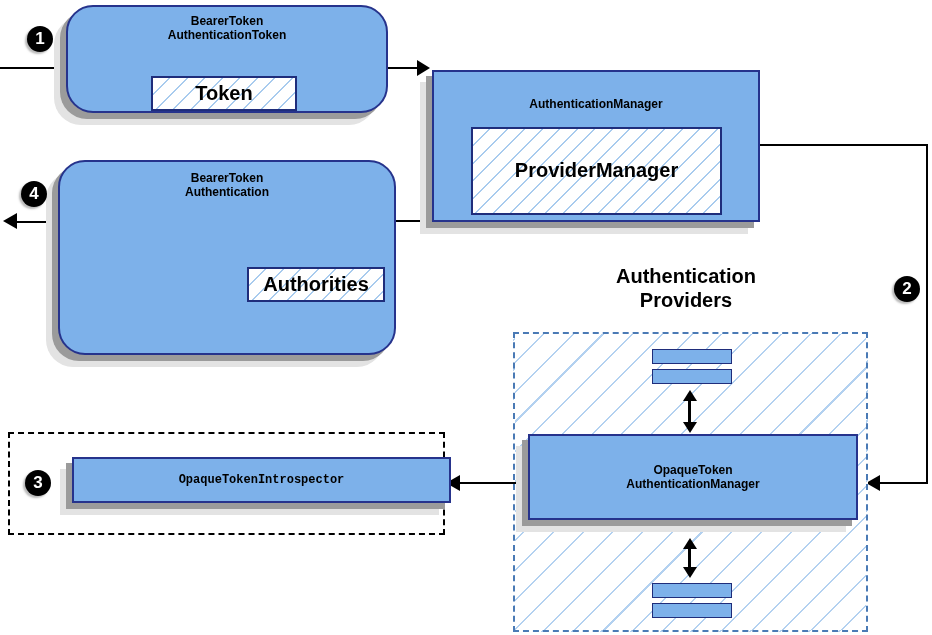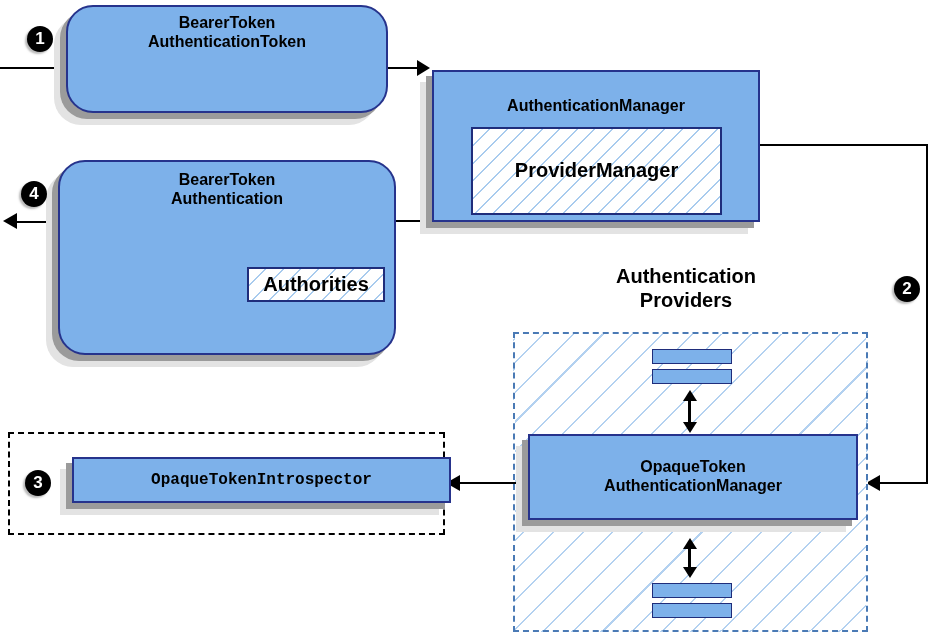--- a/index.html
+++ b/index.html
@@ -25,21 +25,21 @@
   .node{
     position:absolute;
     background:var(--node-fill);
     border:2px solid var(--node-border);
     color:var(--text-color);
   }
   .shadow{box-shadow:-6px 6px 0 0 var(--shadow-dark), -12px 12px 0 0 var(--shadow-light);}
   .rounded{border-radius:27px;}
 
   .node-title{
-    font-weight:700;font-size:16px;line-height:1.18;
+    font-weight:700;font-size:12px;line-height:1.18;
     text-align:center;white-space:pre-line;color:var(--text-color);
   }
 
   .inner-box{
     position:absolute;
     background-color:#fff;
     background-image:repeating-linear-gradient(135deg, rgba(0,0,0,0) 0px, rgba(0,0,0,0) 11px, var(--hatch-line) 11px, var(--hatch-line) 12.4px);
     border:2px solid var(--inner-border);
     display:flex;align-items:center;justify-content:center;
     font-weight:700;font-size:20px;line-height:1.18;text-align:center;
@@ -119,20 +119,21 @@
   <div class="vline thick" style="left:688px;top:547px;height:21px;"></div>
   <div class="tri tri-down" style="left:683px;top:567px;"></div>
 
   <div class="dashed-container introspector-box" style="left:8px;top:432px;width:437px;height:103px;"></div>
   <div class="hline" style="left:460px;top:482px;width:68px;"></div>
   <div class="tri tri-left" style="left:446px;top:475px;"></div>
 
   <div class="node rounded shadow" style="left:66px;top:5px;width:322px;height:108px;">
     <div class="node-title" style="padding-top:7px;">BearerToken
 AuthenticationToken</div>
+    <div class="inner-box" style="left:83px;top:69px;width:146px;height:35px;">Token</div>
   </div>
 
   <div class="node shadow" style="left:432px;top:70px;width:328px;height:152px;">
     <div class="node-title" style="padding-top:25px;">AuthenticationManager</div>
     <div class="inner-box" style="left:37px;top:55px;width:251px;height:88px;">ProviderManager</div>
   </div>
 
   <div class="node rounded shadow" style="left:58px;top:160px;width:338px;height:195px;">
     <div class="node-title" style="padding-top:9px;">BearerToken
 Authentication</div>

